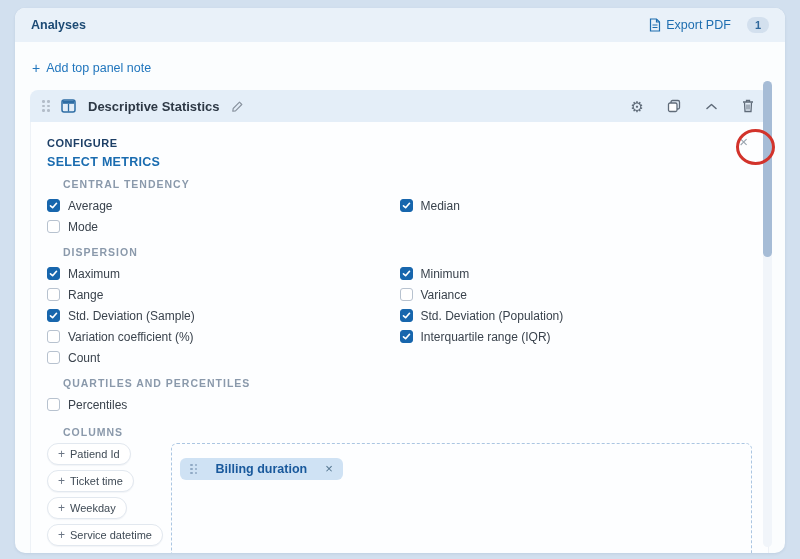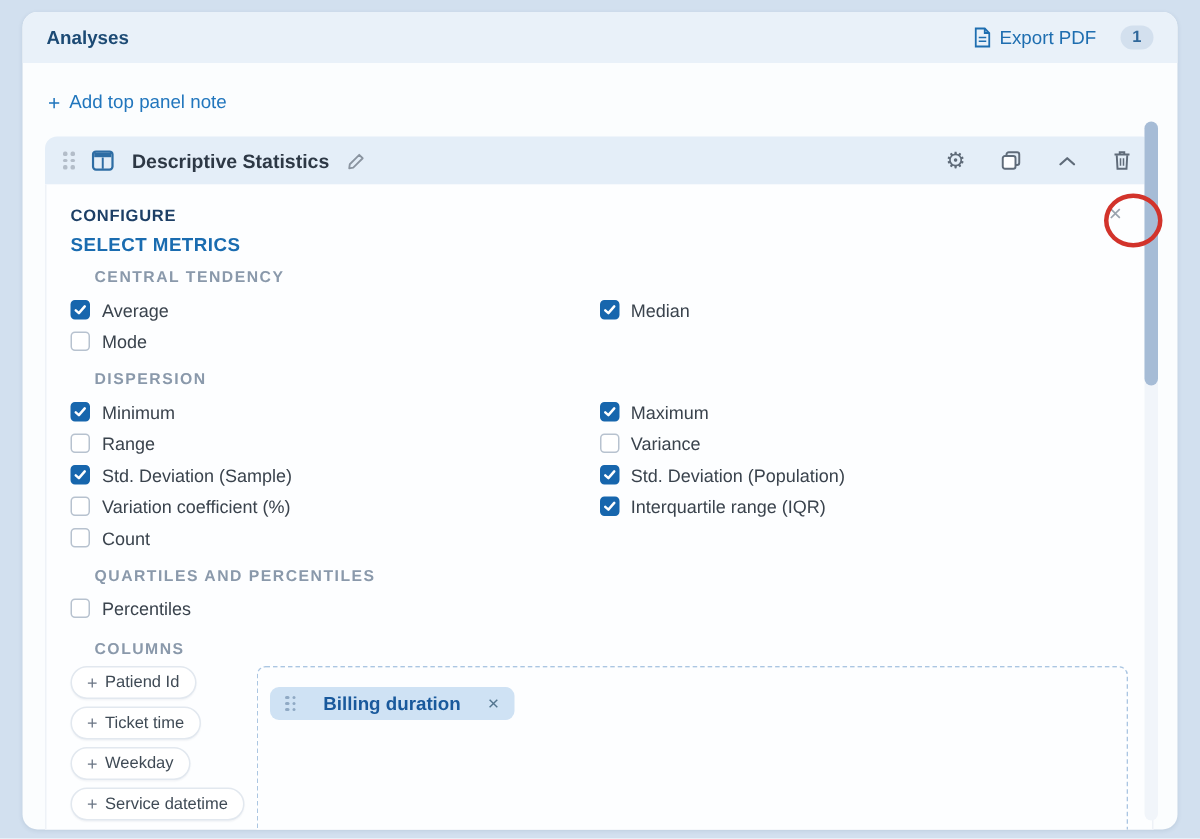--- a/index.html
+++ b/index.html
@@ -197,29 +197,29 @@
             </div>
             <div class="metric-section">
               <div class="section-label">DISPERSION</div>
               <div class="metric-row">
                 <div class="metric-cell">
                   <span class="checkbox checked">
                     <svg width="9" height="9" viewBox="0 0 12 12">
                       <path d="M2 6.5 L4.8 9 L10 3" stroke="#fff" stroke-width="2.2" fill="none" stroke-linecap="round" stroke-linejoin="round"></path>
                     </svg>
                   </span>
+                  <span class="cb-label">Maximum</span>
+                </div>
+                <div class="metric-cell">
+                  <span class="checkbox checked">
+                    <svg width="9" height="9" viewBox="0 0 12 12">
+                      <path d="M2 6.5 L4.8 9 L10 3" stroke="#fff" stroke-width="2.2" fill="none" stroke-linecap="round" stroke-linejoin="round"></path>
+                    </svg>
+                  </span>
                   <span class="cb-label">Minimum</span>
-                </div>
-                <div class="metric-cell">
-                  <span class="checkbox checked">
-                    <svg width="9" height="9" viewBox="0 0 12 12">
-                      <path d="M2 6.5 L4.8 9 L10 3" stroke="#fff" stroke-width="2.2" fill="none" stroke-linecap="round" stroke-linejoin="round"></path>
-                    </svg>
-                  </span>
-                  <span class="cb-label">Maximum</span>
                 </div>
               </div>
               <div class="metric-row">
                 <div class="metric-cell">
                   <span class="checkbox"></span>
                   <span class="cb-label">Range</span>
                 </div>
                 <div class="metric-cell">
                   <span class="checkbox"></span>
                   <span class="cb-label">Variance</span>

